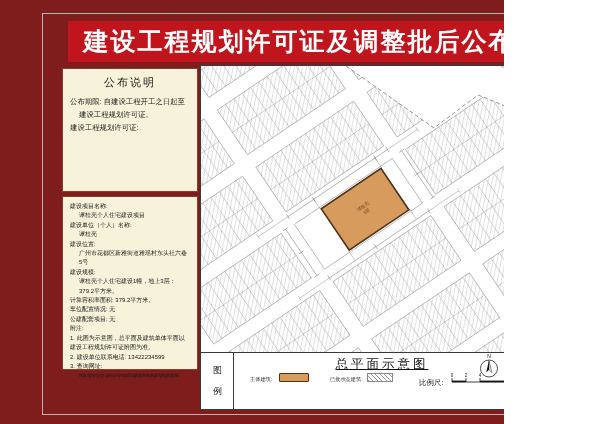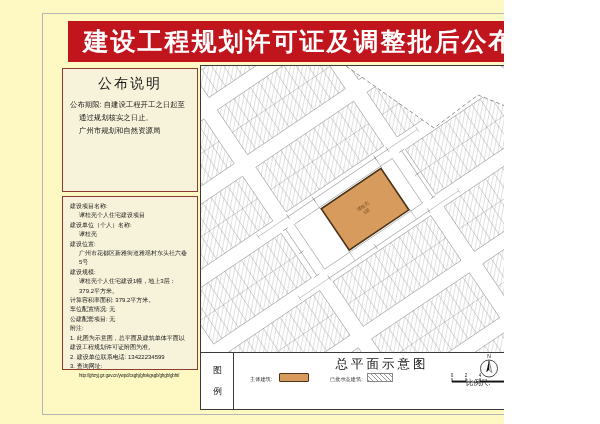--- a/index.html
+++ b/index.html
@@ -1,52 +1,52 @@
 <!DOCTYPE html>
 <html><head>
 <meta charset="utf-8">
 <style>
   * { margin:0; padding:0; box-sizing:border-box; }
   html,body { background:#fff; }
   body { font-family:"Liberation Sans","DejaVu Sans",sans-serif; color:#1a1a1a; }
-  .page { position:relative; width:504px; height:424px; background:#fef9c3; overflow:hidden; }
+  .page { position:relative; width:504px; height:424px; background:#7f1d1d; overflow:hidden; }
   .outer-frame { position:absolute; left:42px; top:13px; width:551px; height:402px;
                  border:1px solid #b5b5b5; }
   .title-bar { position:absolute; left:68px; top:21px; width:463px; height:41px;
                background:#c1151d; color:#fff; font-size:25px; font-weight:bold;
                text-align:center; line-height:41px; letter-spacing:2px; }
   
   .panel { position:absolute; left:62px; width:136px; background:#f7f2da;
            border:1px solid #8f3a30; padding:6px 7px; }
   .panel1 { top:68px; height:124px; }
   .panel2 { top:196px; height:174px; padding-top:5px; }
-  .panel-heading { text-align:center; font-size:14px; margin-bottom:5px; letter-spacing:2px; }
+  .panel-heading { text-align:center; font-size:11px; margin-bottom:5px; letter-spacing:2px; }
   .panel1 .ln { font-size:7.4px; line-height:13px; white-space:nowrap; }
   .panel2 .ln { font-size:6px; line-height:9.4px; }
   .ln.ind { padding-left:9px; }
   .ln.url { font-size:4.6px; white-space:nowrap; letter-spacing:-0.2px; }
   
   .map-panel { position:absolute; left:200px; top:65px; width:331px; height:345px;
                border:1px solid #3a3a3a; background:#fff; }
   .map-canvas { position:absolute; left:0; top:0; width:329px; height:286px; overflow:hidden; }
   .map-footer { position:absolute; left:0; top:286px; width:329px; height:57px;
                 border-top:1px solid #3a3a3a; background:#fff; }
   .legend-box { position:absolute; left:0; top:0; width:33px; height:57px;
                 border-right:1px solid #3a3a3a; }
   .legend-box span { position:absolute; left:0; width:33px; text-align:center; font-size:9px; }
   .legend-char1 { top:11px; } .legend-char2 { top:32px; }
   .map-title { position:absolute; left:33px; right:0; top:3px; text-align:center;
-               font-size:12.5px; letter-spacing:3px; color:#111; }
+               font-size:12.5px; letter-spacing:3px; color:#111;text-decoration:underline; }
   .legend-item-label { position:absolute; font-size:5.2px; color:#333; top:23px; }
   .li1 { left:49px; } .li2 { left:129px; }
   .swatch { position:absolute; top:20px; height:9px; }
   .swatch-orange { left:78px; width:30px; background:#d89b5e; border:1.3px solid #4a3318; border-radius:1px; }
   .swatch-hatch { left:166px; width:26px; border:0.8px solid #8a8a8a; background:#fff;
         background-image:repeating-linear-gradient(45deg,#999 0 0.8px,transparent 0.8px 3.2px); }
-  .scale-label { position:absolute; left:218px; top:25px; font-size:7.5px; color:#222;margin-left:47px; }
+  .scale-label { position:absolute; left:218px; top:25px; font-size:7.5px; color:#222; }
   .scale-svg { position:absolute; left:248px; top:18px; }
   .north-svg { position:absolute; left:274px; top:0px; }
   
   .qr-box { position:absolute; left:548px; top:367px; width:45px; height:56px;
             border:1px solid #999; background:#fff; padding:1.5px; }
   .qr-caption { font-size:3.8px; line-height:4.6px; text-align:center; color:#222;
                 white-space:nowrap; overflow:hidden; }
   .qr-pattern { position:relative; margin-top:1px; width:40px; height:42px; background:
       repeating-conic-gradient(#111 0 25%, transparent 25% 50%),
       repeating-conic-gradient(#111 0 25%, transparent 25% 50%);
@@ -59,22 +59,22 @@
 <body>
 
 <div class="page">
   <div class="outer-frame"></div>
 
   <div class="title-bar">建设工程规划许可证及调整批后公布</div>
 
   <div class="panel panel1">
     <div class="panel-heading">公布说明</div>
     <div class="ln">公布期限: 自建设工程开工之日起至</div>
-    <div class="ln ind">通过规划核实之日止。</div>
-    <div class="ln ind">广州市规划和自然资源局</div>
+    <div class="ln ind">建设工程规划许可证。</div>
+    <div class="ln">建设工程规划许可证:</div>
   </div>
 
   <div class="panel panel2">
     <div class="ln">建设项目名称:</div>
     <div class="ln ind">谭桂亮个人住宅建设项目</div>
     <div class="ln">建设单位（个人）名称:</div>
     <div class="ln ind">谭桂亮</div>
     <div class="ln">建设位置:</div>
     <div class="ln ind">广州市花都区新雅街道雅瑶村东头社六巷5号</div>
     <div class="ln">建设规模:</div>

